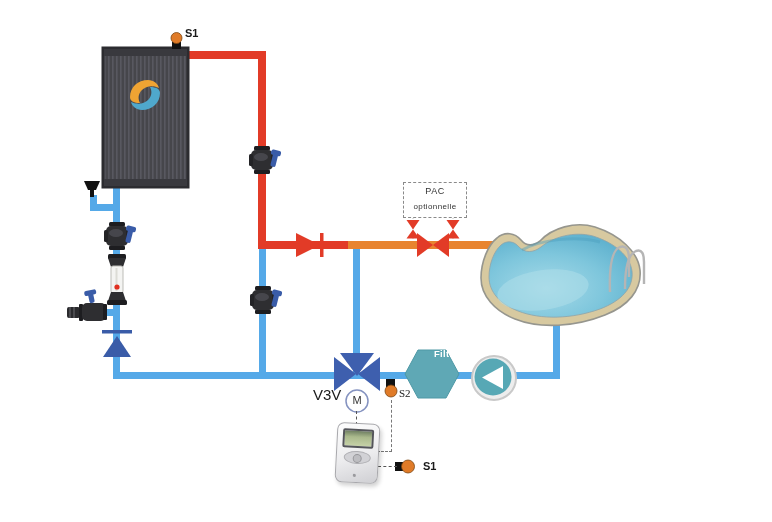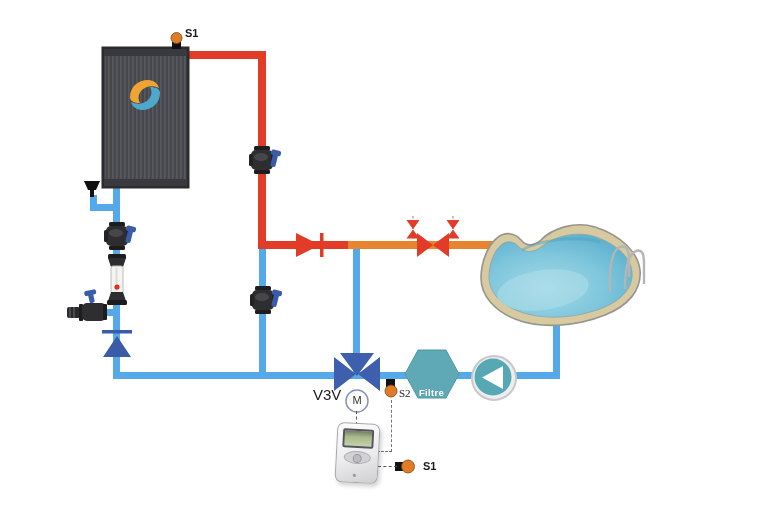--- a/index.html
+++ b/index.html
@@ -7,21 +7,21 @@
     position:relative;width:772px;height:522px;background:#ffffff;
     font-family:"Liberation Sans", sans-serif;overflow:hidden;
   }
   .stage svg.diagram{position:absolute;left:0;top:0;}
   .lbl{position:absolute;color:#1a1a1a;white-space:nowrap;}
   .lbl-s1-top{left:185px;top:27px;font-size:11px;font-weight:bold;}
   .lbl-v3v{left:313px;top:386px;font-size:15px;}
   .lbl-s2{left:399px;top:387px;font-size:11px;font-family:Liberation Serif, serif;}
   .lbl-s1-bot{left:423px;top:460px;font-size:11px;font-weight:bold;}
   .lbl-m{left:346px;top:394px;width:22px;text-align:center;font-size:11px;color:#333;}
-  .lbl-filtre{left:404px;top:387px;width:55px;text-align:center;font-size:9.5px;color:#ffffff;font-weight:bold;letter-spacing:.3px;}
+  .lbl-filtre{left:404px;top:348px;width:55px;text-align:right;font-size:9.5px;color:#ffffff;font-weight:bold;letter-spacing:.3px;}
   .pac-box{
     position:absolute;left:403px;top:182px;width:62px;height:34px;
     border:1px dashed #8a8a8a;background:#ffffff;text-align:center;
   }
   .pac-box .t1{font-size:9px;color:#333;margin-top:3px;letter-spacing:.5px;}
   .pac-box .t2{font-size:8px;color:#333;margin-top:6px;letter-spacing:.4px;}
   .dash-v{position:absolute;width:0;border-left:1.5px dashed #555;}
   .dash-h{position:absolute;height:0;border-top:1.5px dashed #555;}
   .dl-m{left:356px;top:411px;height:14px;}
   .dl-s2v{left:391px;top:400px;height:52px;border-left-color:#777;}
@@ -212,20 +212,24 @@
     </g>
 
     <g>
       <rect x="395" y="462" width="8" height="9" fill="#111"></rect>
       <circle cx="408" cy="466.5" r="6.5" fill="#E07B28" stroke="#7c4612" stroke-width="0.8"></circle>
     </g>
   </svg>
 
   <div class="lbl lbl-s1-top">S1</div>
 
+  <div class="pac-box">
+    <div class="t1">PAC</div>
+    <div class="t2">optionnelle</div>
+  </div>
 
   <div class="lbl lbl-v3v">V3V</div>
   <div class="lbl lbl-m">M</div>
   <div class="lbl lbl-s2">S2</div>
   <div class="lbl lbl-filtre">Filtre</div>
   <div class="lbl lbl-s1-bot">S1</div>
 
   <div class="dash-v dl-m"></div>
   <div class="dash-v dl-s2v"></div>
   <div class="dash-h dl-s2h"></div>

